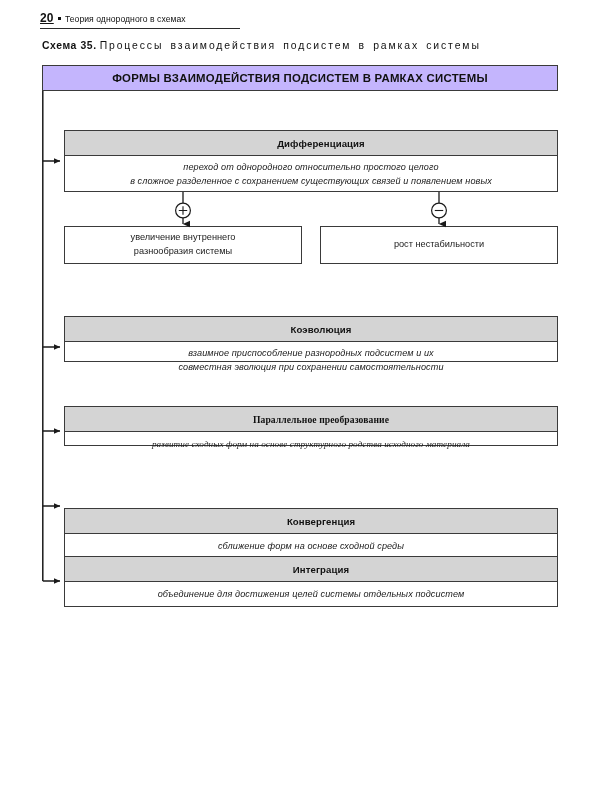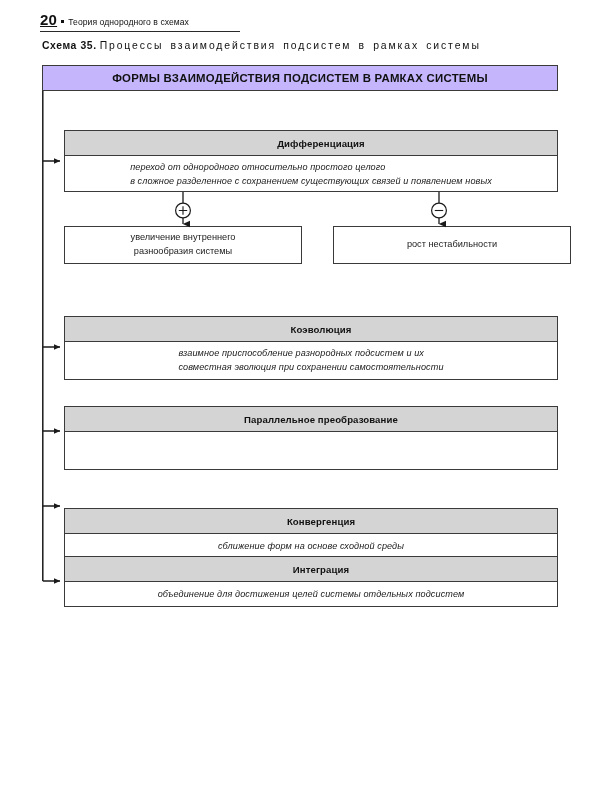--- a/index.html
+++ b/index.html
@@ -24,21 +24,21 @@
     top: 11px;
     width: 200px;
     border-bottom: 1.3px solid #2a2a2a;
     padding-bottom: 2.5px;
     display: flex;
     align-items: baseline;
     gap: 4px;
     white-space: nowrap;
   }
   .running-head .page-num {
-    font-size: 15px;
+    font-size: 12px;
     font-weight: bold;
     color: #111;
     letter-spacing: 0.2px;
     text-decoration: underline;
   }
   .running-head .sep-square {
     display: inline-block;
     width: 3.2px;
     height: 3.2px;
     background: #111;
@@ -123,21 +123,21 @@
   .proc .proc-head span {
     font-size: 9.6px;
     font-weight: bold;
     color: #111;
     letter-spacing: 0.1px;
   }
   .proc .proc-body {
     display: flex;
     align-items: center;
     justify-content: center;
-    text-align: left;
+    text-align: center;
     padding: 8px 10px;
     box-sizing: border-box;
   }
   .proc .proc-body p {
     margin: 0;
     font-size: 9.1px;
     font-style: italic;
     color: #1a1a1a;
     line-height: 1.55;
     letter-spacing: 0.1px;
@@ -201,41 +201,46 @@
     </div>
   </div>
 
   <div class="box sub" id="sub-left" style="left:64px;top:226px;width:238px;height:38px;">
     <p>
       <span>увеличение внутреннего</span><br>
       <span>разнообразия системы</span>
     </p>
   </div>
 
-  <div class="box sub" id="sub-right" style="left:320px;top:226px;width:238px;height:38px;margin-left:13px;">
+  <div class="box sub" id="sub-right" style="left:320px;top:226px;width:238px;height:38px;">
     <p>
       <span>рост нестабильности</span>
     </p>
   </div>
 
-  <div class="box proc" id="block-1" style="top:316px;height:64px;">
+  <div class="box proc" id="block-1" style="top:316px;height:46px;">
     <div class="proc-head">
       <span>Коэволюция</span>
     </div>
     <div class="proc-body" style="height:36px;">
       <p>
         <span>взаимное приспособление разнородных подсистем и их</span><br>
         <span>совместная эволюция при сохранении самостоятельности</span>
       </p>
     </div>
   </div>
 
-  <div class="box proc" id="block-2" style="top:406px;height:64px;">
+  <div class="box proc" id="block-2" style="top:406px;height:40px;font-family:Liberation Serif, serif;">
     <div class="proc-head">
       <span>Параллельное преобразование</span>
+    </div>
+    <div class="proc-body" style="height:25px;">
+      <p>
+        <span>развитие сходных форм на основе структурного родства исходного материала</span>
+      </p>
     </div>
   </div>
 
   <div class="box proc" id="block-3" style="top:508px;height:51px;">
     <div class="proc-head">
       <span>Конвергенция</span>
     </div>
     <div class="proc-body" style="height:25px;">
       <p>
         <span>сближение форм на основе сходной среды</span>

